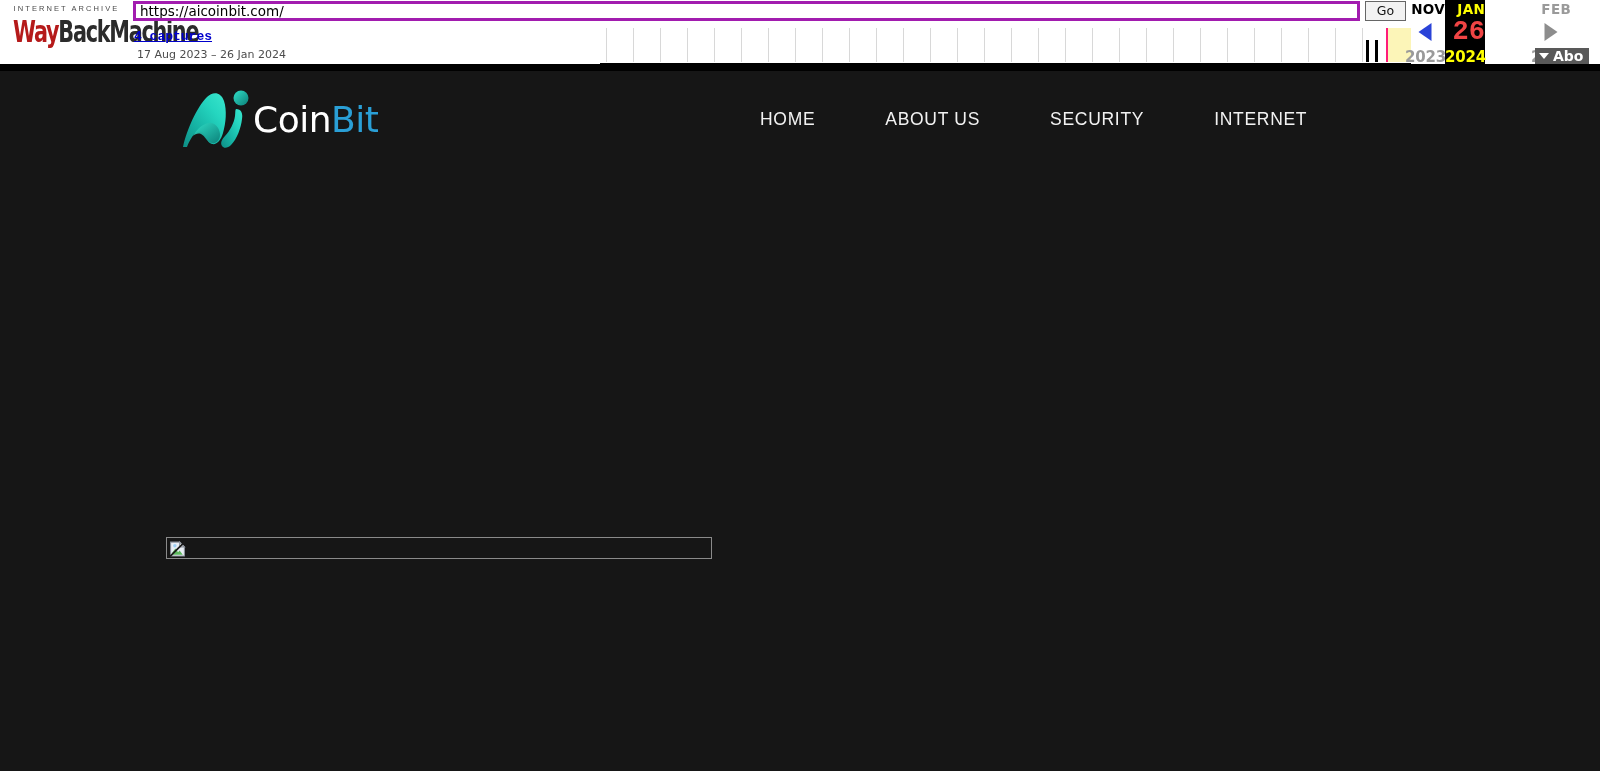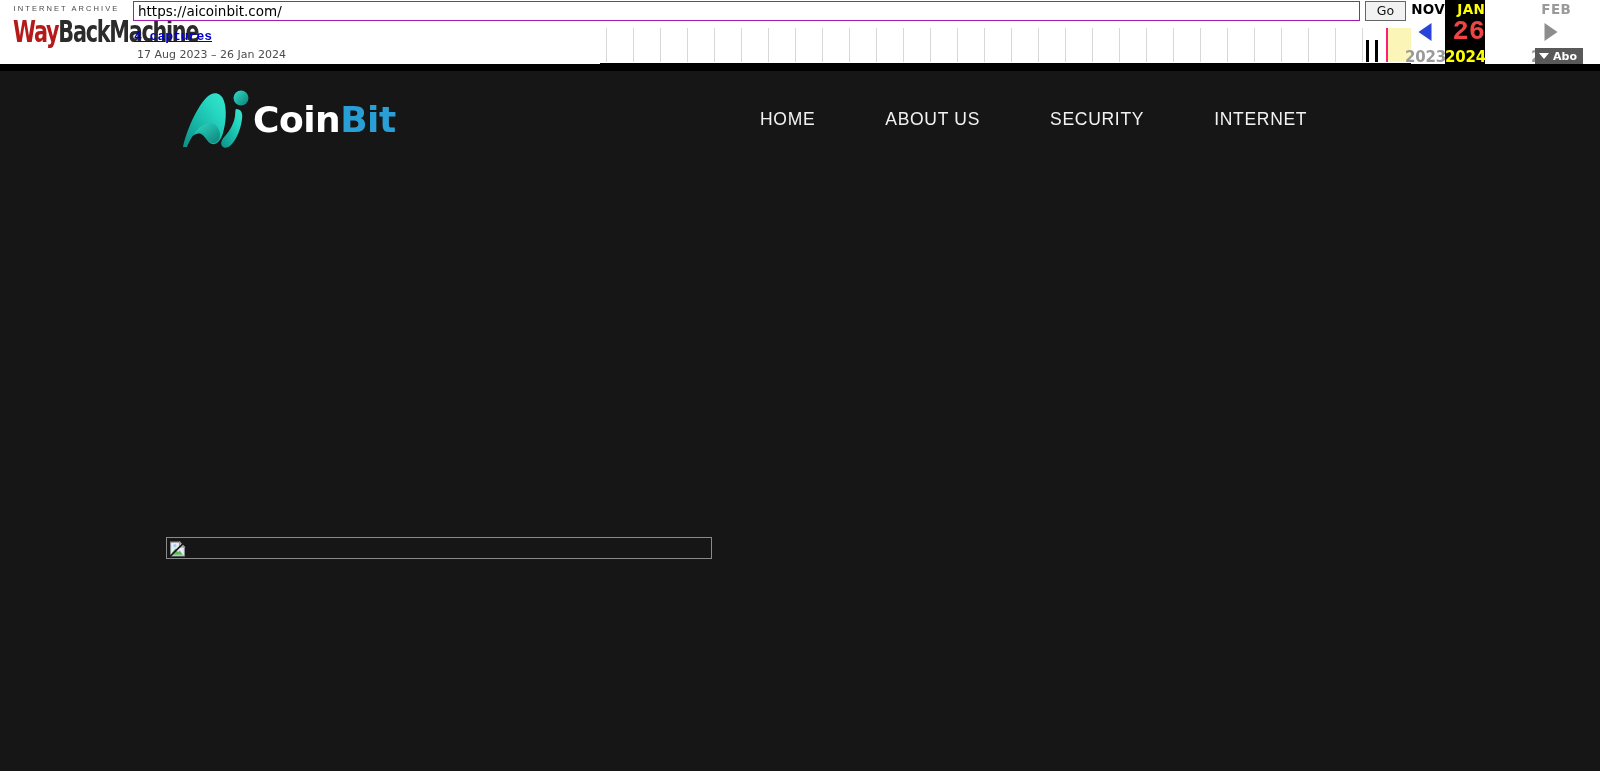--- a/index.html
+++ b/index.html
@@ -60,21 +60,21 @@
     left: 133px;
     top: 1px;
     width: 1278px;
     height: 21px;
   }
   #wm-url-input {
     position: absolute;
     left: 0; top: 0;
     width: 1227px;
     height: 20px;
-    border: 1px solid #a21caf;
+    border: 3px solid #a21caf;
     background: #ffffff;
     color: #000;
     font-family: "DejaVu Sans", sans-serif;
     font-size: 13.5px;
     line-height: 18px;
     padding: 0 4px;
     outline: none;
   }
   #wm-go-btn {
     position: absolute;
@@ -222,21 +222,21 @@
   
   #wm-about {
     position: absolute;
     left: 1535px;
     top: 48px;
     height: 17px;
     padding: 0 6px 0 4px;
     background: #595959;
     color: #ffffff;
     font-family: "DejaVu Sans", sans-serif;
-    font-size: 11px;
+    font-size: 14px;
     font-weight: bold;
     line-height: 17px;
     white-space: nowrap;
     cursor: pointer;
   }
   #wm-about .caret {
     display: inline-block;
     width: 0; height: 0;
     border-left: 5px solid transparent;
     border-right: 5px solid transparent;
@@ -282,21 +282,21 @@
   }
   #brand-mark {
     width: 78px;
     height: 62px;
     flex: 0 0 auto;
     display: block;
   }
   #brand-text {
     font-family: "DejaVu Sans", sans-serif;
     font-size: 36px;
-    font-weight: bold;
+    font-weight: normal;
     letter-spacing: -0.5px;
     line-height: 40px;
     margin-left: -4px;
     white-space: nowrap;
   }
   #brand-coin { color: #ffffff; }
   #brand-bit  { color: #2a9fd6; }
 
   #main-nav {
     position: absolute;

